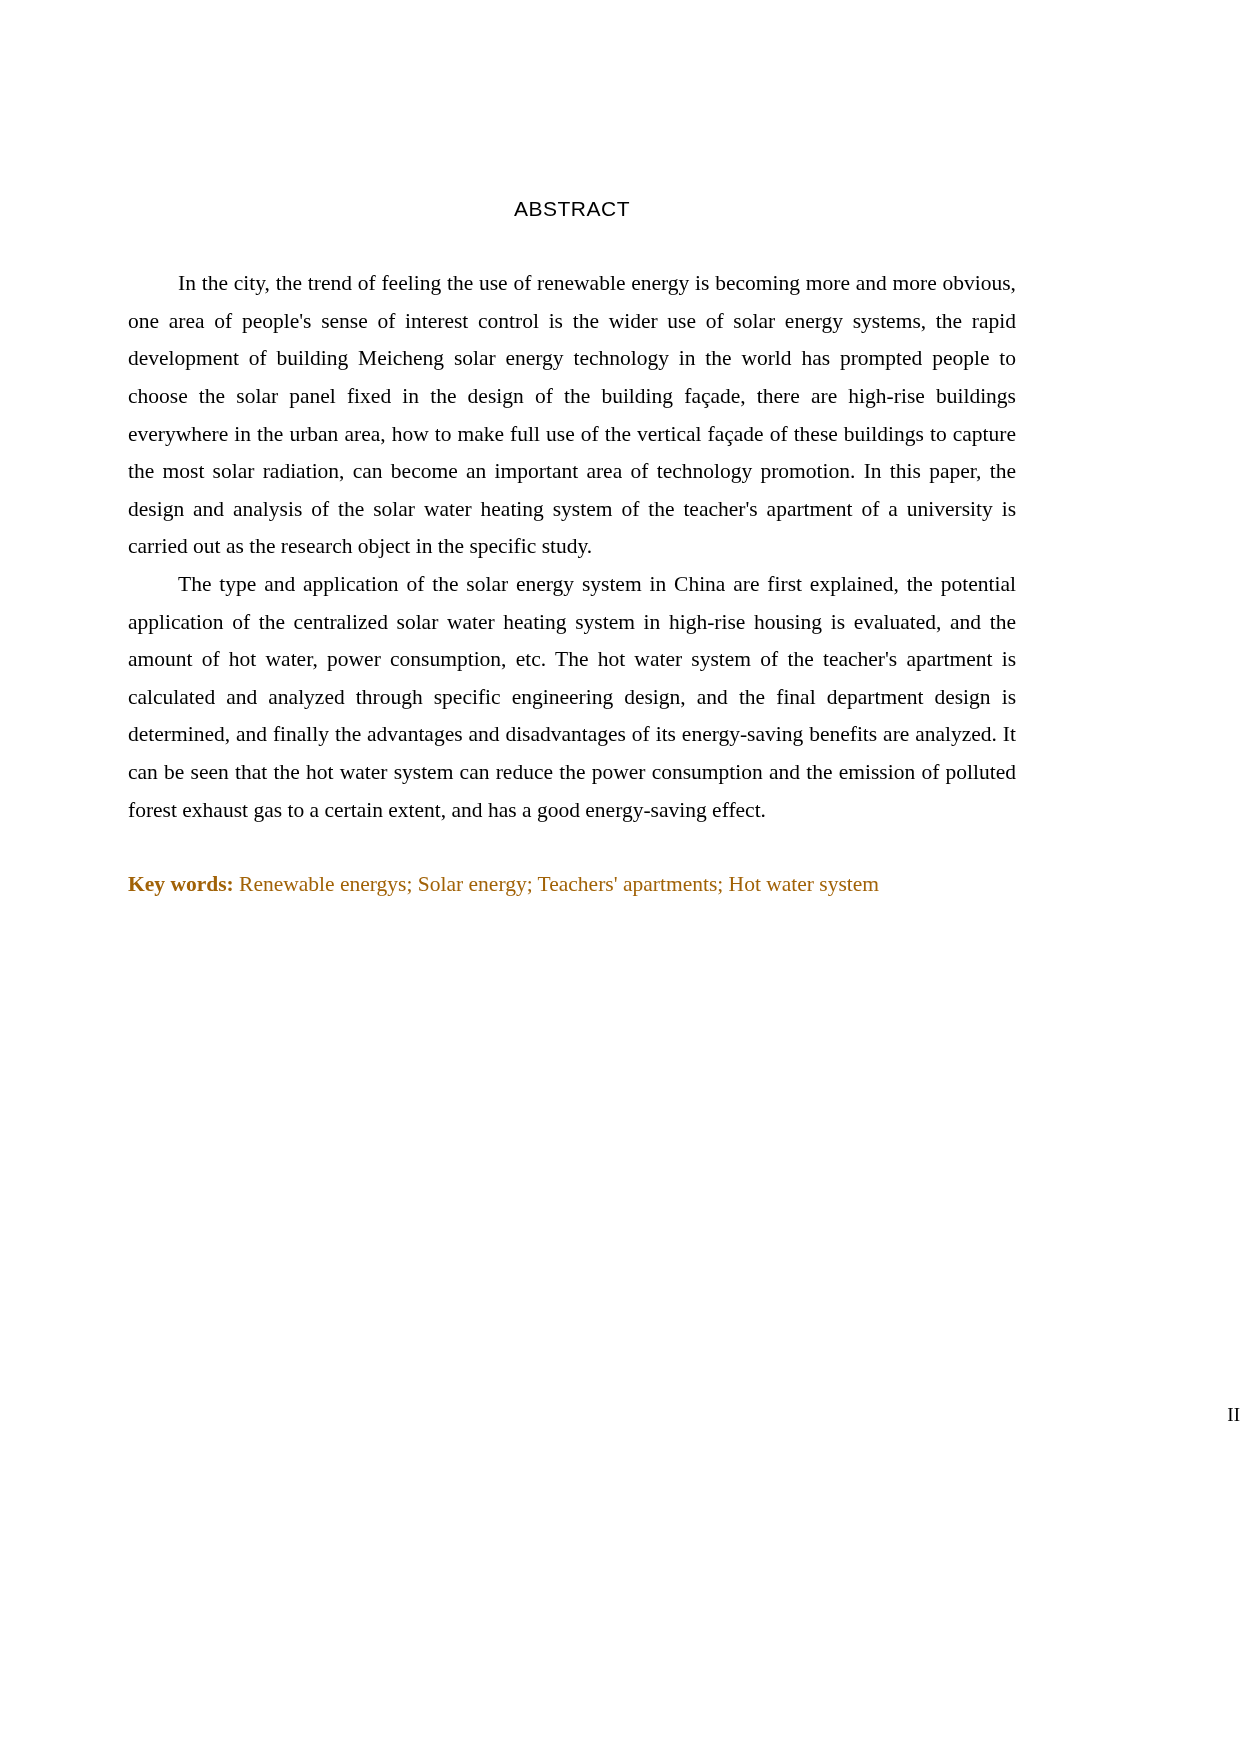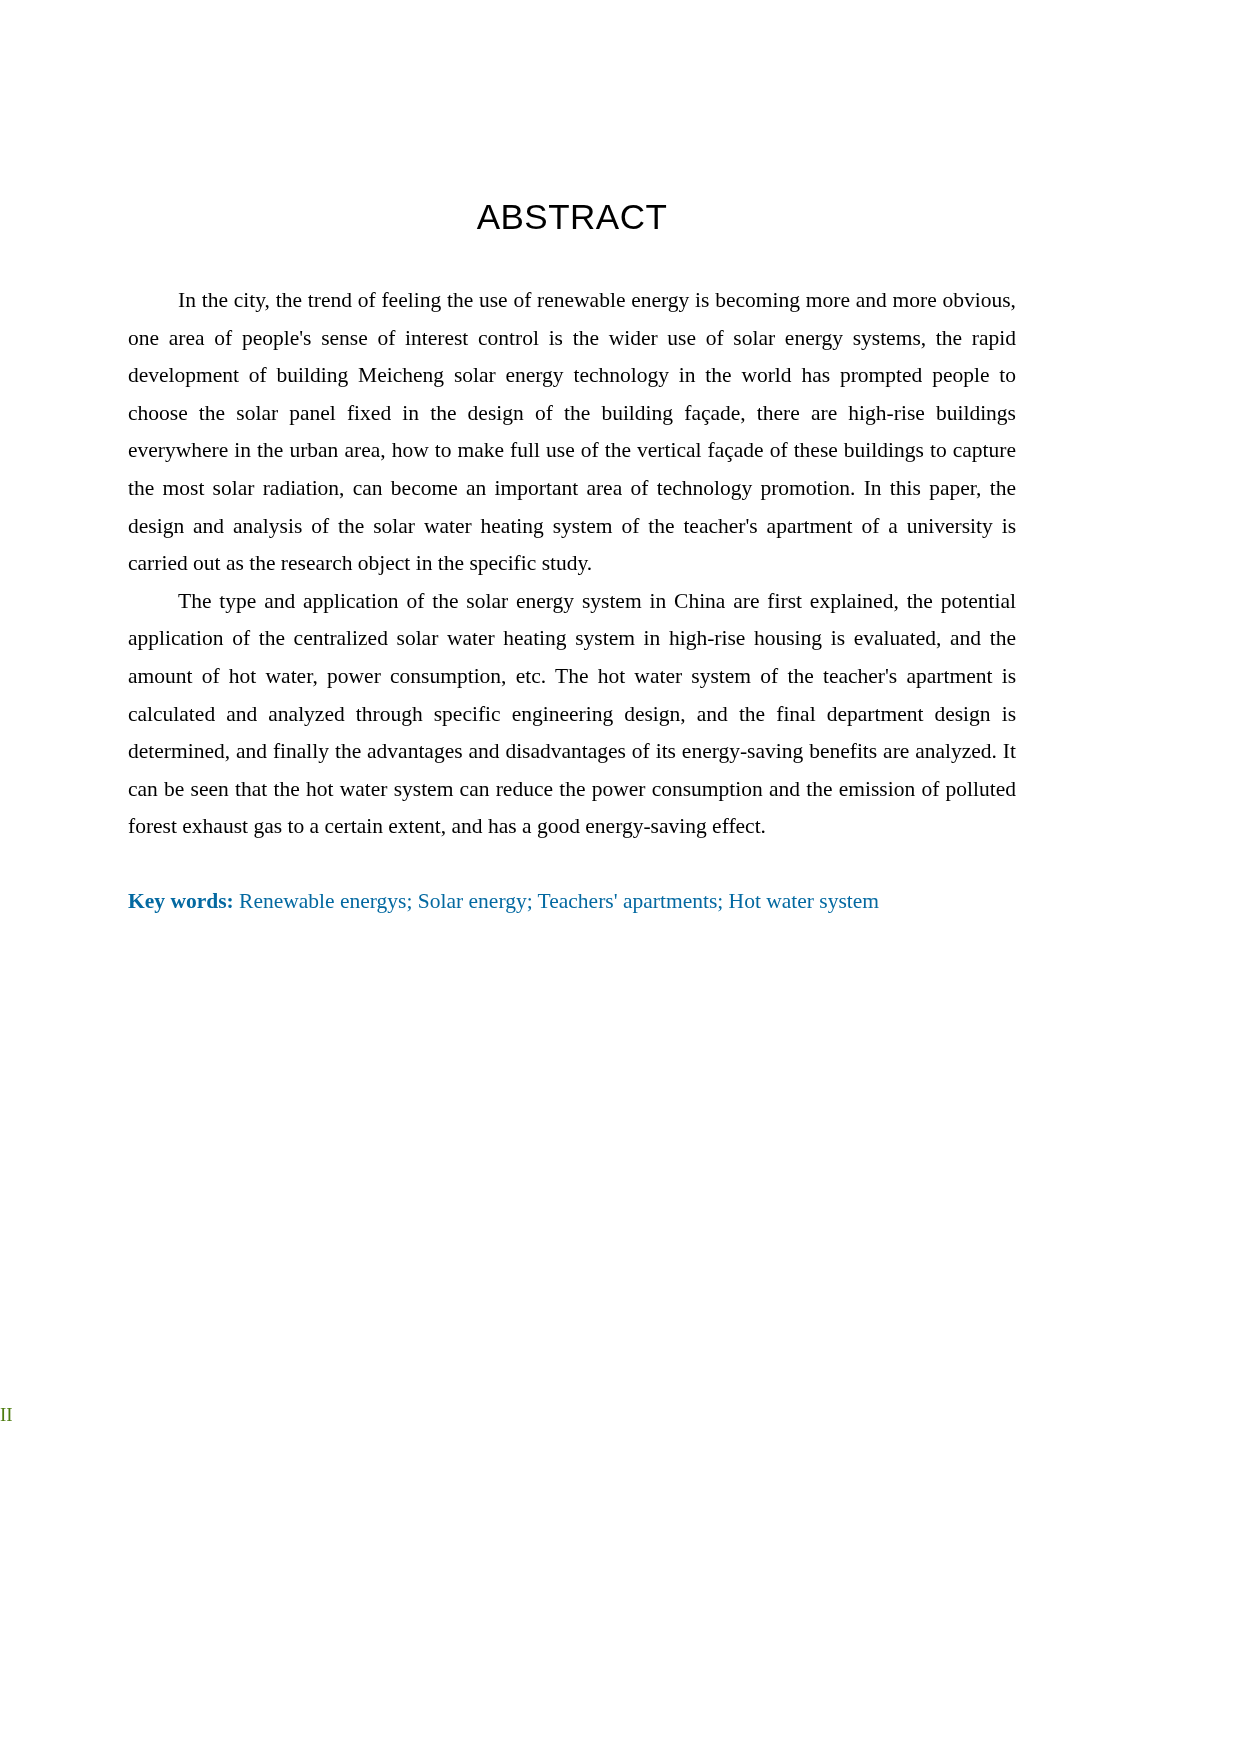--- a/index.html
+++ b/index.html
@@ -17,21 +17,21 @@
     box-sizing: border-box;
   }
   .content {
     position: absolute;
     left: 128px;
     top: 196px;
     width: 888px;
   }
   .doc-title {
     font-family: "Liberation Sans", sans-serif;
-    font-size: 35px;
+    font-size: 21px;
     font-weight: 400;
     text-align: center;
     color: #000000;
     letter-spacing: 0.5px;
     margin: 0 0 44px 0;
     line-height: 1.2;
   }
   .body-par {
     font-family: Liberation Serif, serif;
     font-size: 21.5px;
@@ -43,36 +43,36 @@
     text-indent: 50px;
     hyphens: none;
   }
   .body-par + .body-par {
     margin-top: 0px;
   }
   .keywords {
     font-family: "Liberation Serif", "DejaVu Serif", serif;
     font-size: 21.5px;
     line-height: 37.6px;
-    color: #0369a1;
+    color: #a16207;
     margin: 37px 0 0 0;
     text-align: left;
   }
   .keywords b {
     font-weight: bold;
   }
   .page-number {
     position: absolute;
     left: 0;
     right: 0;
     top: 1404px;
-    text-align: left;
+    text-align: right;
     font-family: "Liberation Serif", "DejaVu Serif", serif;
     font-size: 19px;
-    color: #4d7c0f;
+    color: #000000;
   }
 </style>
 </head>
 <body>
 
 <div class="page">
 
   <div class="content">
 
     <h1 class="doc-title">ABSTRACT</h1>

